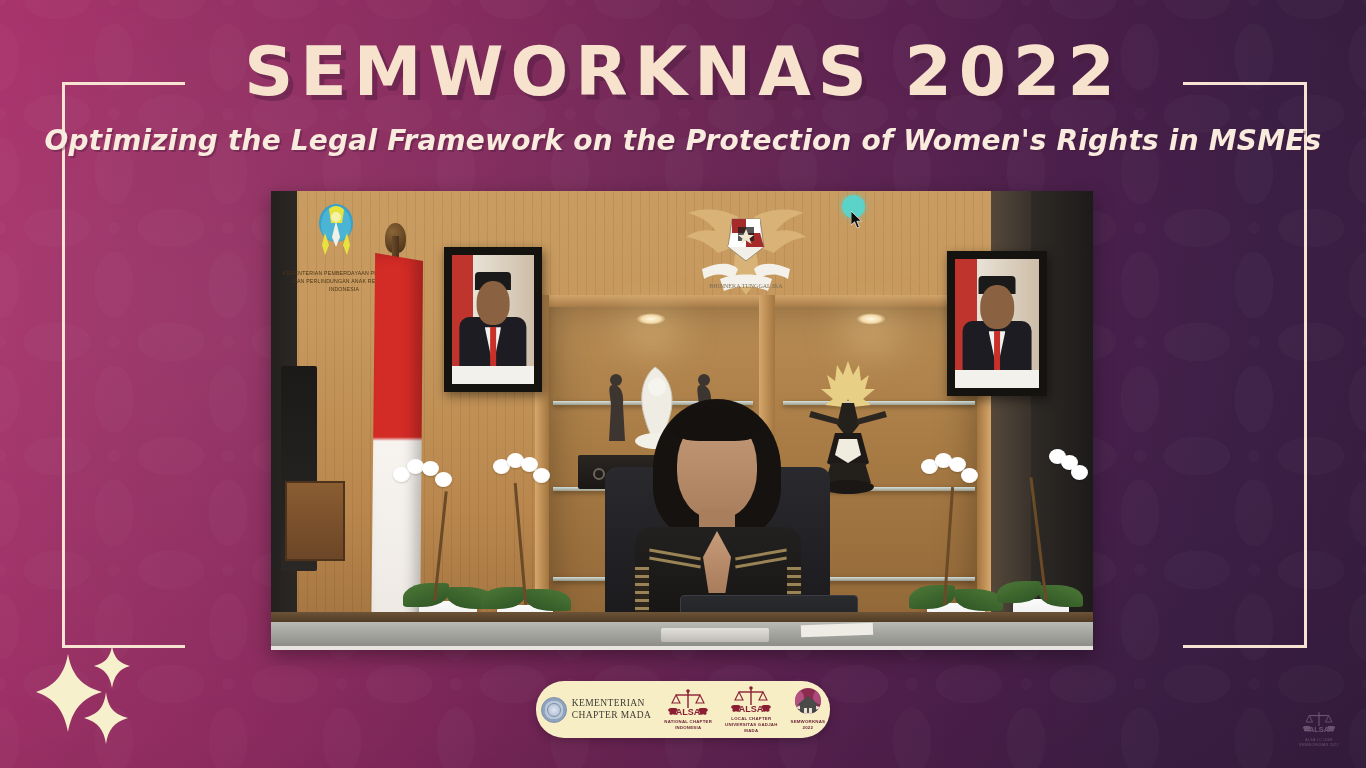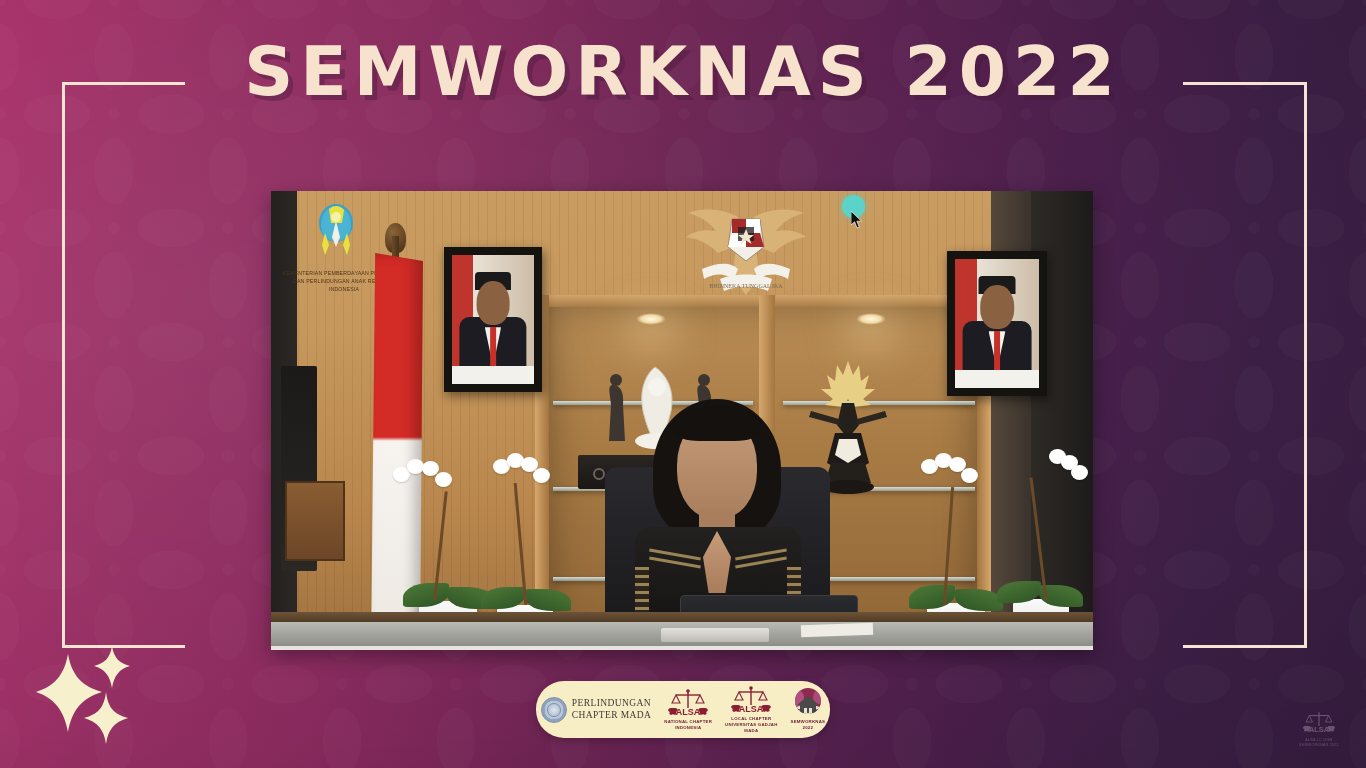--- a/index.html
+++ b/index.html
@@ -310,20 +310,21 @@
 
   <div class="frame-line" id="frame-left"></div>
   <div class="frame-line" id="frame-top-l"></div>
   <div class="frame-line" id="frame-top-r"></div>
   <div class="frame-line" id="frame-right"></div>
   <div class="frame-line" id="frame-bot-l"></div>
   <div class="frame-line" id="frame-bot-r"></div>
 
   <div id="title-block">
     <div id="main-title">SEMWORKNAS 2022</div>
+    <div id="subtitle">Optimizing the Legal Framework on the Protection of Women's Rights in MSMEs</div>
   </div>
 
   <div id="video-panel">
     <div id="video-inner">
 
       <div class="wall"></div>
       <div class="side-dark-l"></div>
       <div class="side-dark-r2"></div>
       <div class="side-dark-r"></div>
 
@@ -504,21 +505,21 @@
 
     </div>
   </div>
 
   <div id="logo-bar">
 
     <div class="logo-item">
       <div class="logo-row">
         <div class="ugm-seal"></div>
         <div class="ugm-text">
-          <div>PERLINDUNGAN</div>
+          <div>KEMENTERIAN</div>
           <div>CHAPTER MADA</div>
         </div>
       </div>
     </div>
 
     <div class="logo-item">
       <svg class="alsa-logo" viewBox="0 0 42 30">
         <line x1="21" y1="3" x2="21" y2="20" stroke="#8a1f33" stroke-width="1.4"></line>
         <line x1="9" y1="7" x2="33" y2="7" stroke="#8a1f33" stroke-width="1.4"></line>
         <path d="M9 7 L5 15 L13 15 Z" fill="none" stroke="#8a1f33" stroke-width="1.1"></path>

